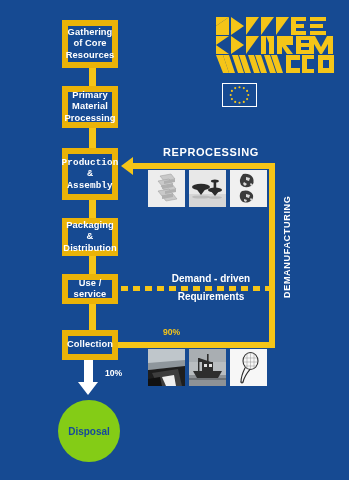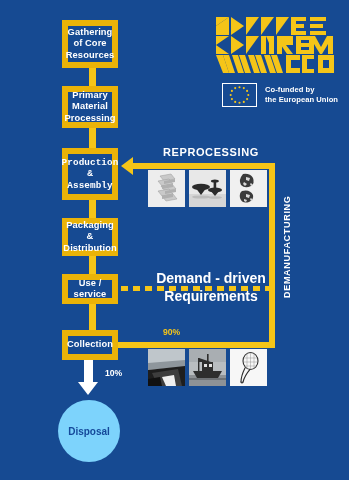--- a/index.html
+++ b/index.html
@@ -72,21 +72,21 @@
     background-repeat: repeat-x;
   }
 
   
   .lbl {
     position: absolute; color: #ffffff; font-weight: bold;
     font-size: 11px; letter-spacing: 0.6px; z-index: 5; white-space: nowrap;
   }
   .lbl-demand {
     position: absolute; color: #ffffff; font-weight: bold;
-    font-size: 14px; text-align: center; line-height: 13px; z-index: 5;
+    font-size: 10px; text-align: center; line-height: 13px; z-index: 5;
   }
   .lbl-vert {
     position: absolute; color: #ffffff; font-weight: bold;
     font-size: 9px; letter-spacing: 0.7px; z-index: 5;
     writing-mode: vertical-rl; transform: rotate(180deg);
     white-space: nowrap;
   }
   .pct {
     position: absolute; font-weight: bold; font-size: 8.6px; z-index: 7; white-space: nowrap;
   }
@@ -98,21 +98,21 @@
   .warrow-head {
     position: absolute; z-index: 3; width: 0; height: 0;
     border-left: 10px solid transparent;
     border-right: 10px solid transparent;
     border-top: 13px solid #ffffff;
   }
 
   
   .disposal {
     position: absolute; border-radius: 50%;
-    background: #7dd3fc; color: #15499a;
+    background: #84cc16; color: #15499a;
     font-size: 10px; font-weight: bold;
     display: flex; align-items: center; justify-content: center;
     z-index: 6;
   }
 
   
   .thumb-row { position: absolute; display: flex; gap: 4px; z-index: 5; }
   .thumb {
     width: 37px; height: 37px; background: #f2f2f2;
     overflow: hidden; position: relative; flex: none;
@@ -185,24 +185,20 @@
           <circle cx="20.8" cy="17.9" r="1.05"></circle>
           <circle cx="16.5" cy="18.8" r="1.05"></circle>
           <circle cx="12.2" cy="17.9" r="1.05"></circle>
           <circle cx="8.9" cy="15.1" r="1.05"></circle>
           <circle cx="7.7" cy="11" r="1.05"></circle>
           <circle cx="8.9" cy="6.9" r="1.05"></circle>
           <circle cx="12.2" cy="4.1" r="1.05"></circle>
         </g>
       </svg>
     </div>
-    <div class="eu-text">
-      <div>Co-funded by</div>
-      <div>the European Union</div>
-    </div>
   </div>
 
   <div class="vconn" style="left:89px; top:68px;  height:18px;"></div>
   <div class="vconn" style="left:89px; top:128px; height:20px;"></div>
   <div class="vconn" style="left:89px; top:200px; height:18px;"></div>
   <div class="vconn" style="left:89px; top:256px; height:18px;"></div>
   <div class="vconn" style="left:89px; top:304px; height:26px;"></div>
 
   <div class="pbox" style="left:62px; top:20px;  width:56px; height:48px;">
     <span>Gathering

